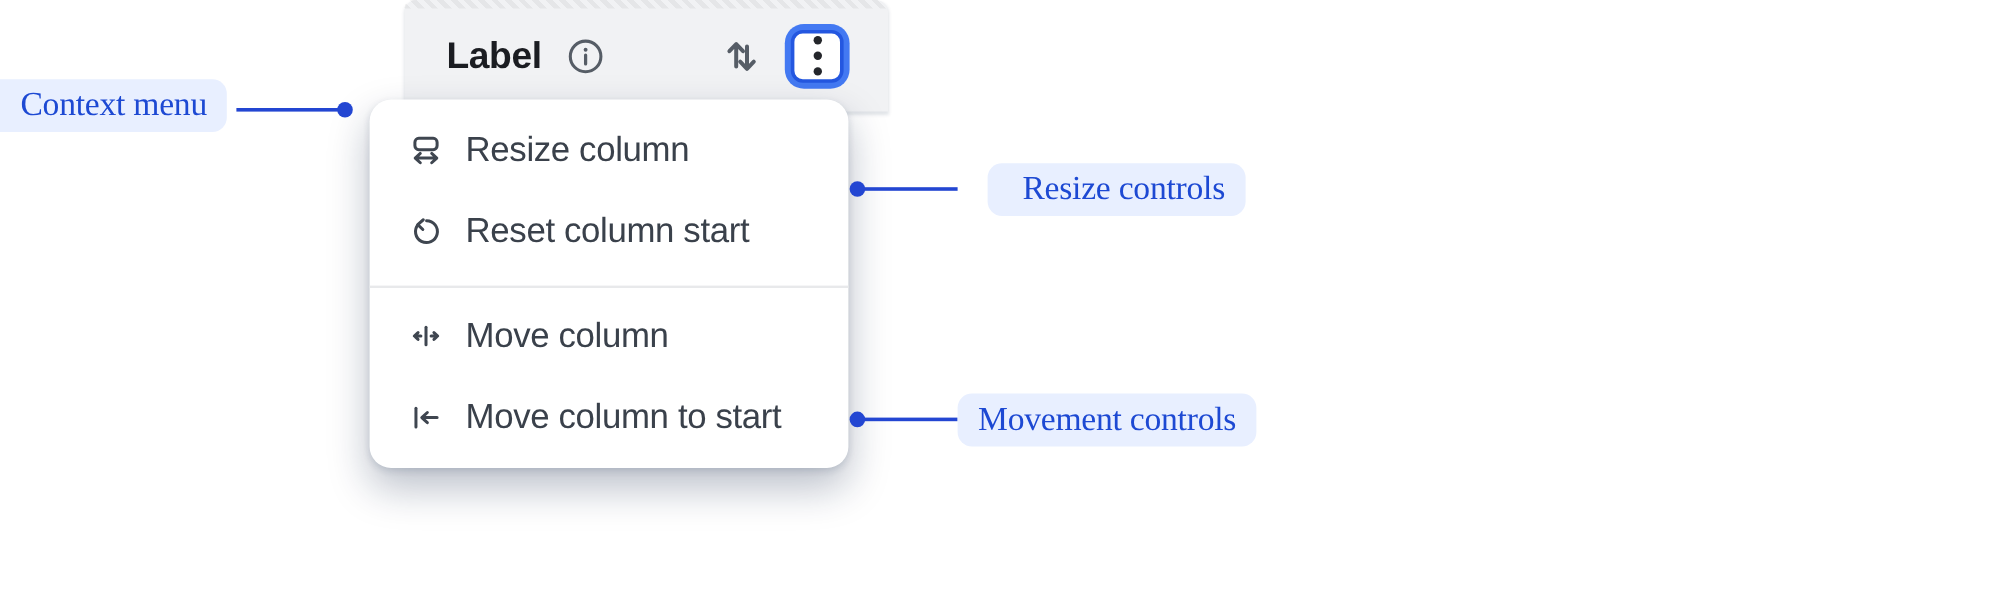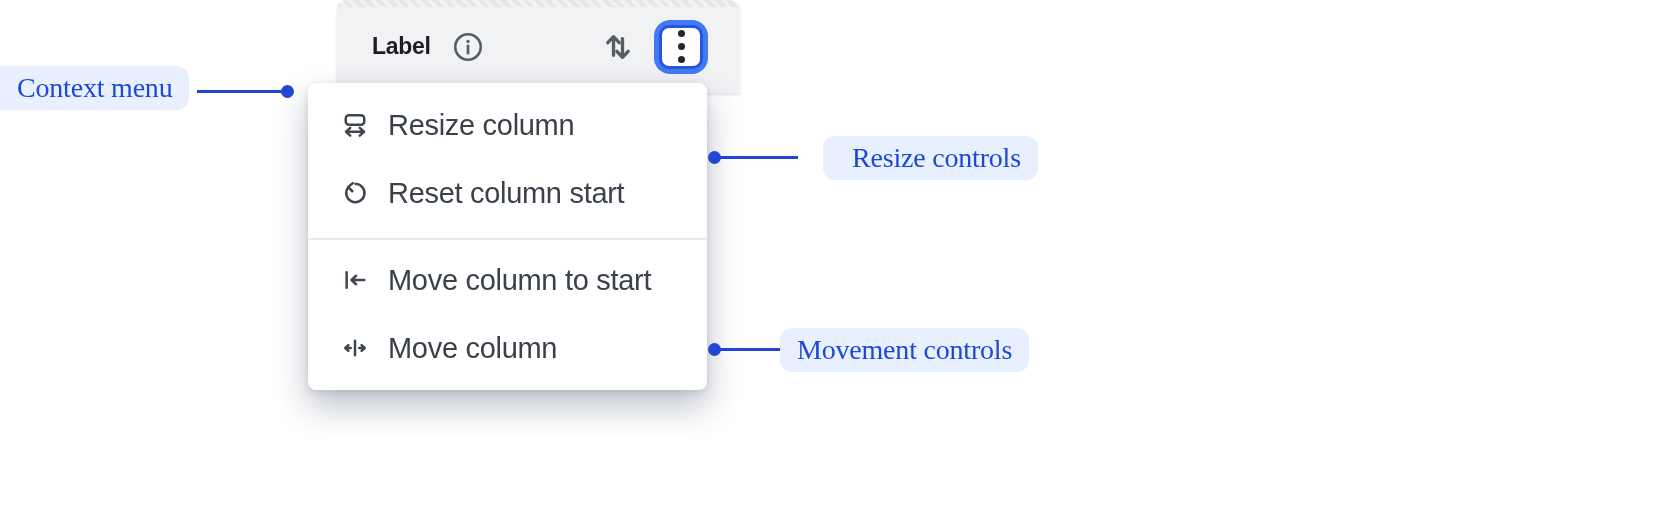--- a/index.html
+++ b/index.html
@@ -13,40 +13,40 @@
     background:#f1f2f4; border-radius:10px 10px 0 0;
     box-shadow:0 2px 3px rgba(9,30,66,.12);
     display:flex; align-items:center; padding:0 32px 0 35px;
   }
   .col-header::before { 
     content:""; position:absolute; left:0; top:0; right:0; height:7px;
     border-radius:10px 10px 0 0;
     background:repeating-linear-gradient(45deg, rgba(0,0,0,.05) 0 4px, rgba(0,0,0,0) 4px 8px);
   }
   .col-header .hlabel {
-    font-size:23px; font-weight:700; color:#1b1d22; letter-spacing:-.3px; margin-right:20px;
+    font-size:31px; font-weight:700; color:#1b1d22; letter-spacing:-.3px; margin-right:20px;
   }
   .icon-btn { display:flex; align-items:center; justify-content:center; background:none; border:none; }
   .spacer { flex:1; }
   .sort-btn { width:40px; height:40px; margin-right:16px; }
   .kebab-ring {
     width:54px; height:54px; border-radius:16px; background:#4379f2;
     display:flex; align-items:center; justify-content:center;
   }
   .kebab-btn {
     width:44px; height:44px; border-radius:10px; background:#ffffff;
     border:3px solid #2457e0;
     display:flex; flex-direction:column; align-items:center; justify-content:center; gap:6px;
   }
   .kebab-btn i { width:7px; height:7px; border-radius:50%; background:#24262b; }
 
   
   .menu {
     position:absolute; left:308px; top:83px; width:399px;
-    background:#ffffff; border-radius:8px; padding:8px 0;
+    background:#ffffff; border-radius:18px; padding:8px 0;
     box-shadow:0 16px 34px rgba(9,30,66,.28), 0 2px 6px rgba(9,30,66,.12);
     z-index:5;
   }
   .menu-item {
     height:68px; display:flex; align-items:center; padding:0 24px 0 32px; cursor:pointer;
   }
   .menu-item .mi-icon { width:30px; height:30px; flex:0 0 30px; margin-right:18px;
     display:flex; align-items:center; justify-content:center; }
   .menu-item .mi-label { font-size:29px; color:#3a414b; letter-spacing:-.3px; white-space:nowrap; }
   .menu-divider { border-top:2px solid #e8e9eb; margin:11px 0 6px 0; }
@@ -113,52 +113,52 @@
         </svg>
       </span>
       <span class="mi-label">Reset column start</span>
     </div>
 
     <div class="menu-divider"></div>
 
     <div class="menu-item">
       <span class="mi-icon">
         <svg class="stroke-ic" width="30" height="30" viewBox="0 0 24 24">
-          <path d="M5.3 5.8 V18.2"></path>
-          <path d="M19.4 12 H9.4 M12.9 8.6 L9.2 12 L12.9 15.4"></path>
-        </svg>
-      </span>
-      <span class="mi-label">Move column to start</span>
-    </div>
-
-    <div class="menu-item">
-      <span class="mi-icon">
-        <svg class="stroke-ic" width="30" height="30" viewBox="0 0 24 24">
           <path d="M12 6.2 V17.8"></path>
           <path d="M8.6 12 H4.4 M6.7 9.7 L4.2 12 L6.7 14.3"></path>
           <path d="M15.4 12 H19.6 M17.3 9.7 L19.8 12 L17.3 14.3"></path>
         </svg>
       </span>
       <span class="mi-label">Move column</span>
+    </div>
+
+    <div class="menu-item">
+      <span class="mi-icon">
+        <svg class="stroke-ic" width="30" height="30" viewBox="0 0 24 24">
+          <path d="M5.3 5.8 V18.2"></path>
+          <path d="M19.4 12 H9.4 M12.9 8.6 L9.2 12 L12.9 15.4"></path>
+        </svg>
+      </span>
+      <span class="mi-label">Move column to start</span>
     </div>
 
 
   </div>
 
   <div>
     <div class="ann-pill" style="left:0; top:66px; border-top-left-radius:0; border-bottom-left-radius:0;">Context menu</div>
     <div class="ann-line" style="left:197px; top:90px; width:90px;"></div>
     <div class="ann-dot" style="left:281px; top:85px;"></div>
   </div>
 
   <div>
     <div class="ann-dot" style="left:708px; top:151px;"></div>
     <div class="ann-line" style="left:714px; top:156px; width:84px;"></div>
     <div class="ann-pill" style="left:823px; top:136px;padding-left:29px;">Resize controls</div>
   </div>
 
   <div>
     <div class="ann-dot" style="left:708px; top:343px;"></div>
     <div class="ann-line" style="left:714px; top:348px; width:84px;"></div>
-    <div class="ann-pill" style="left:780px; top:328px;">Movement controls</div>
+    <div class="ann-pill" style="left:798px; top:328px;">Movement controls</div>
   </div>
 
 </div>
 
 </body></html>

